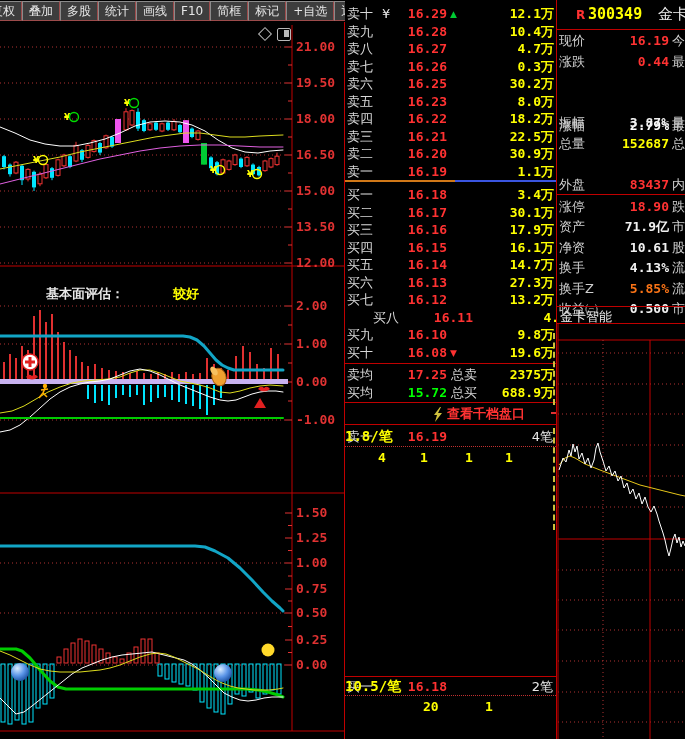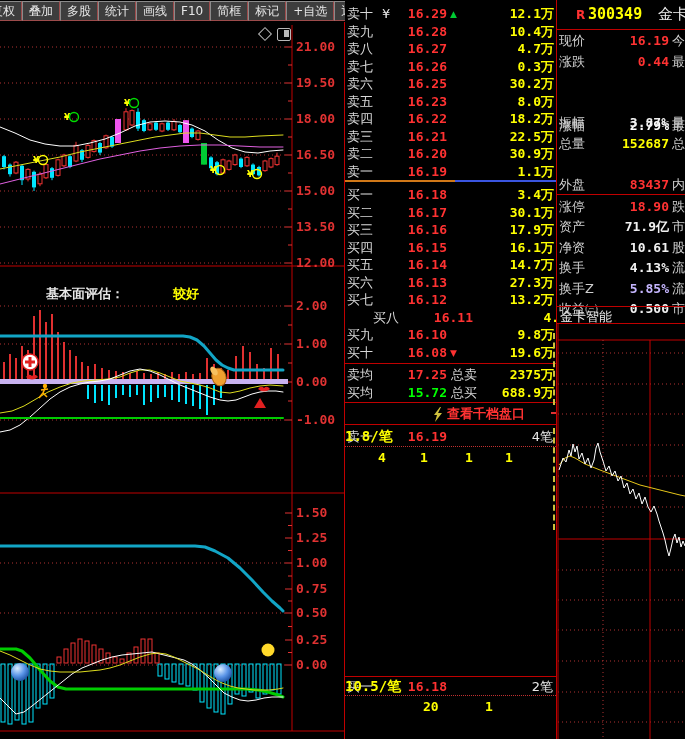--- a/index.html
+++ b/index.html
@@ -604,21 +604,21 @@
       <span class="ip-value num" style="color: rgb(240, 240, 240);">10.61</span>
       <span class="ip-next">股</span>
     </div>
     <div class="iprow" style="top: 258.2px;">
       <span class="ip-label">换手</span>
       <span class="ip-value num" style="color: rgb(240, 240, 240);">4.13%</span>
       <span class="ip-next">流</span>
     </div>
     <div class="iprow" style="top: 278.6px;">
       <span class="ip-label">换手Z</span>
-      <span class="ip-value num" style="color: #c4b5fd;">5.85%</span>
+      <span class="ip-value num" style="color: #f97316;">5.85%</span>
       <span class="ip-next">流</span>
     </div>
     <div class="iprow" style="top: 299px;">
       <span class="ip-label">收益㈢</span>
       <span class="ip-value num" style="color: rgb(240, 240, 240);">0.500</span>
       <span class="ip-next">市</span>
     </div>
     <div class="ipline" style="top: 306px;"></div>
     <div id="ip-tab">金卡智能</div>
     <div class="ipline" style="top: 323px;"></div>

